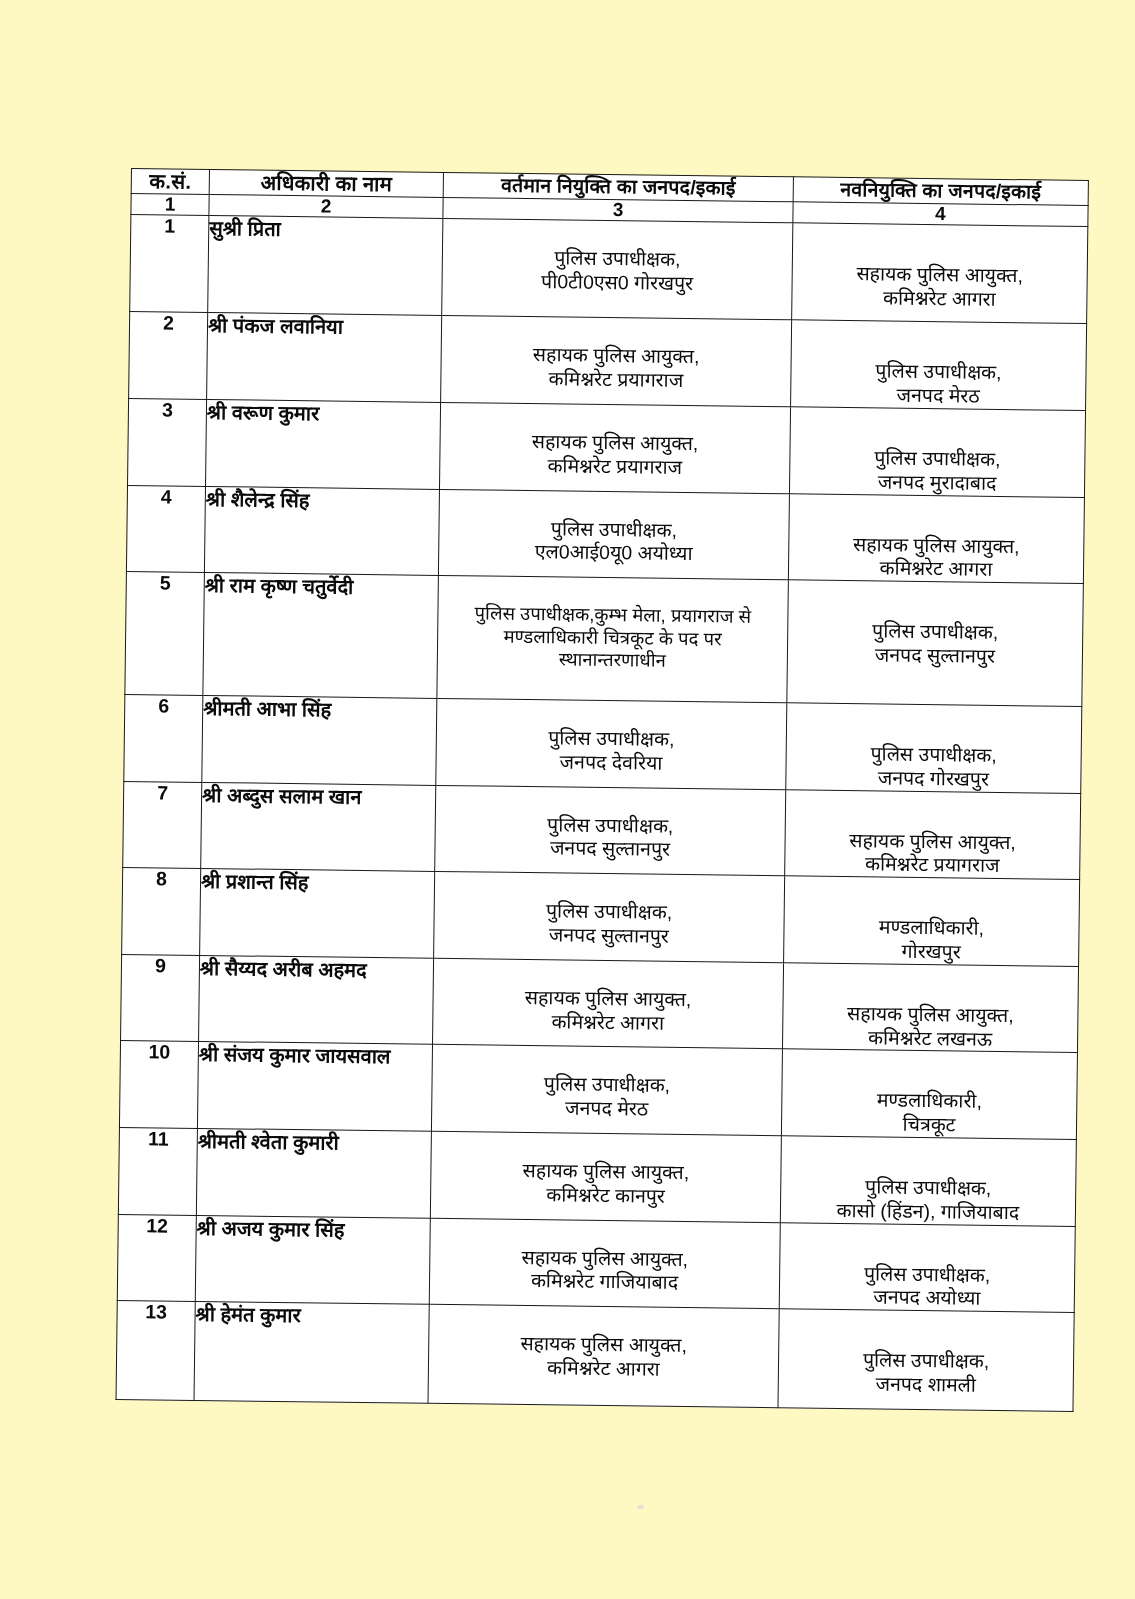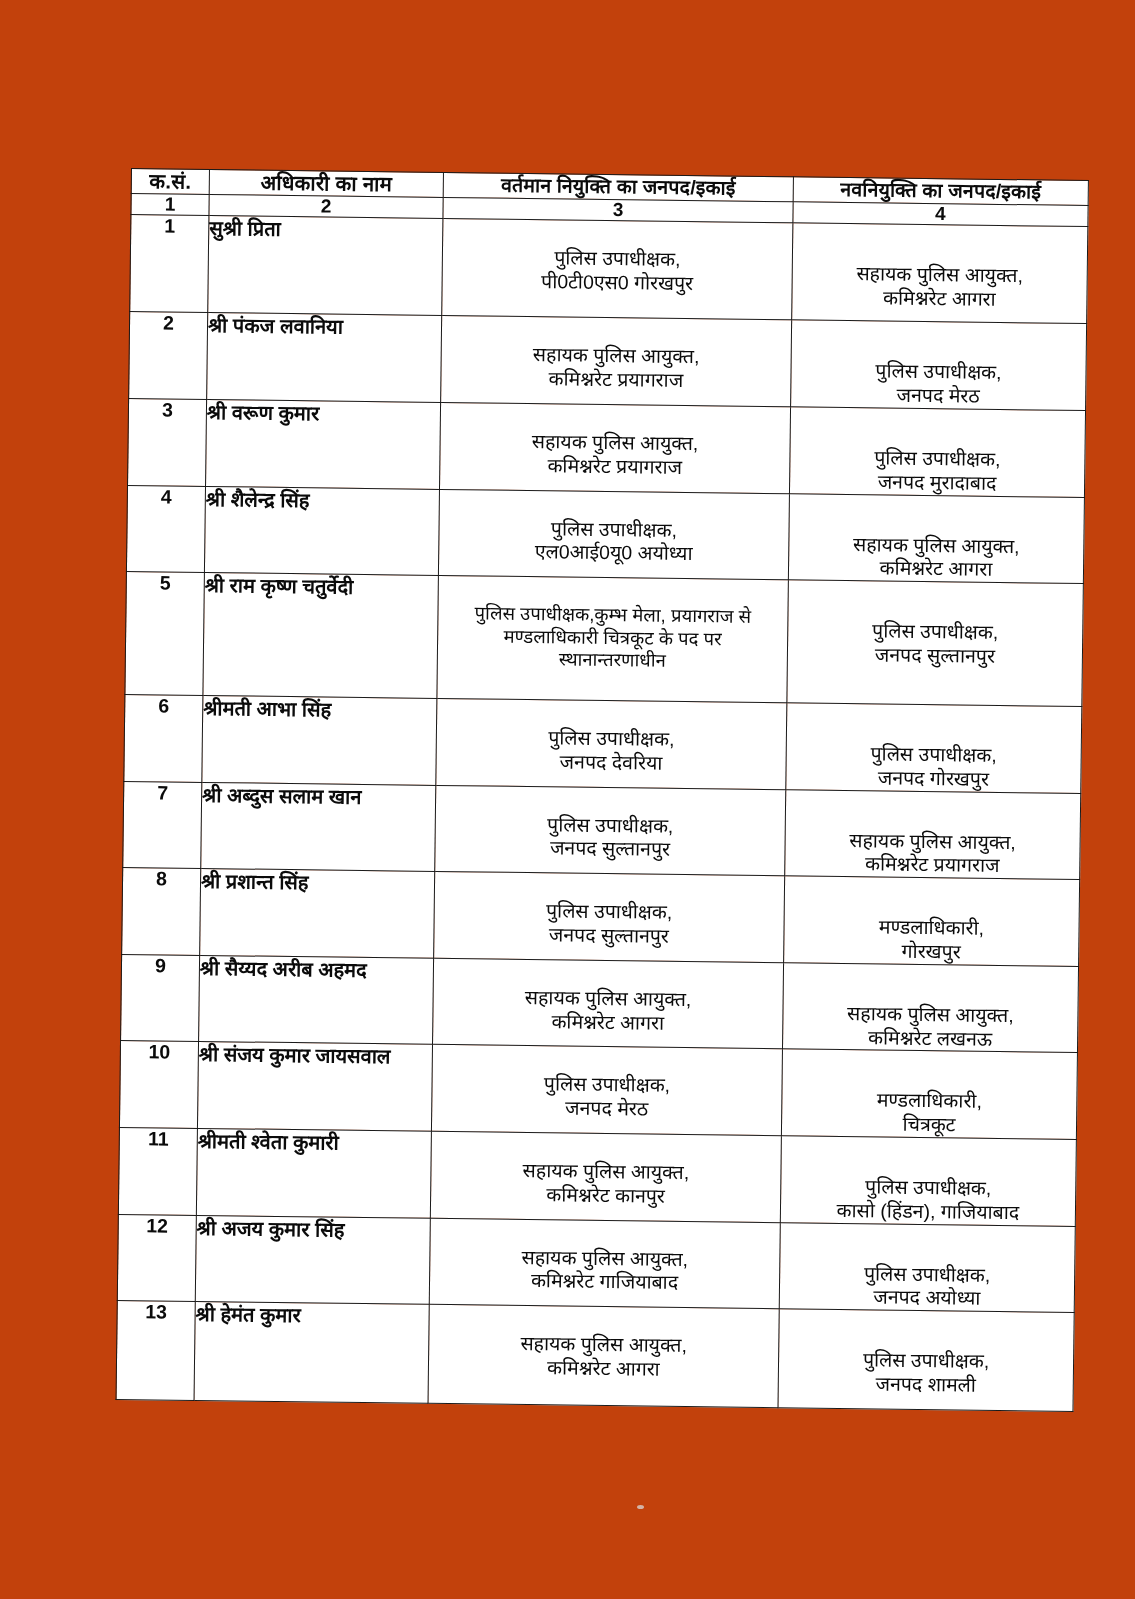--- a/index.html
+++ b/index.html
@@ -14,21 +14,21 @@
     position: relative;
     overflow: hidden;
     font-family: "Liberation Sans", "DejaVu Sans", sans-serif;
     color: #0b0b0b;
   }
 
   
   #page {
     position: absolute;
     inset: 0;
-    background: #c2410c;
+    background: #fef9c3;
   }
 
   
   .speck {
     position: absolute;
     background: #d9d9d9;
     border-radius: 50%;
     opacity: .75;
   }
 

